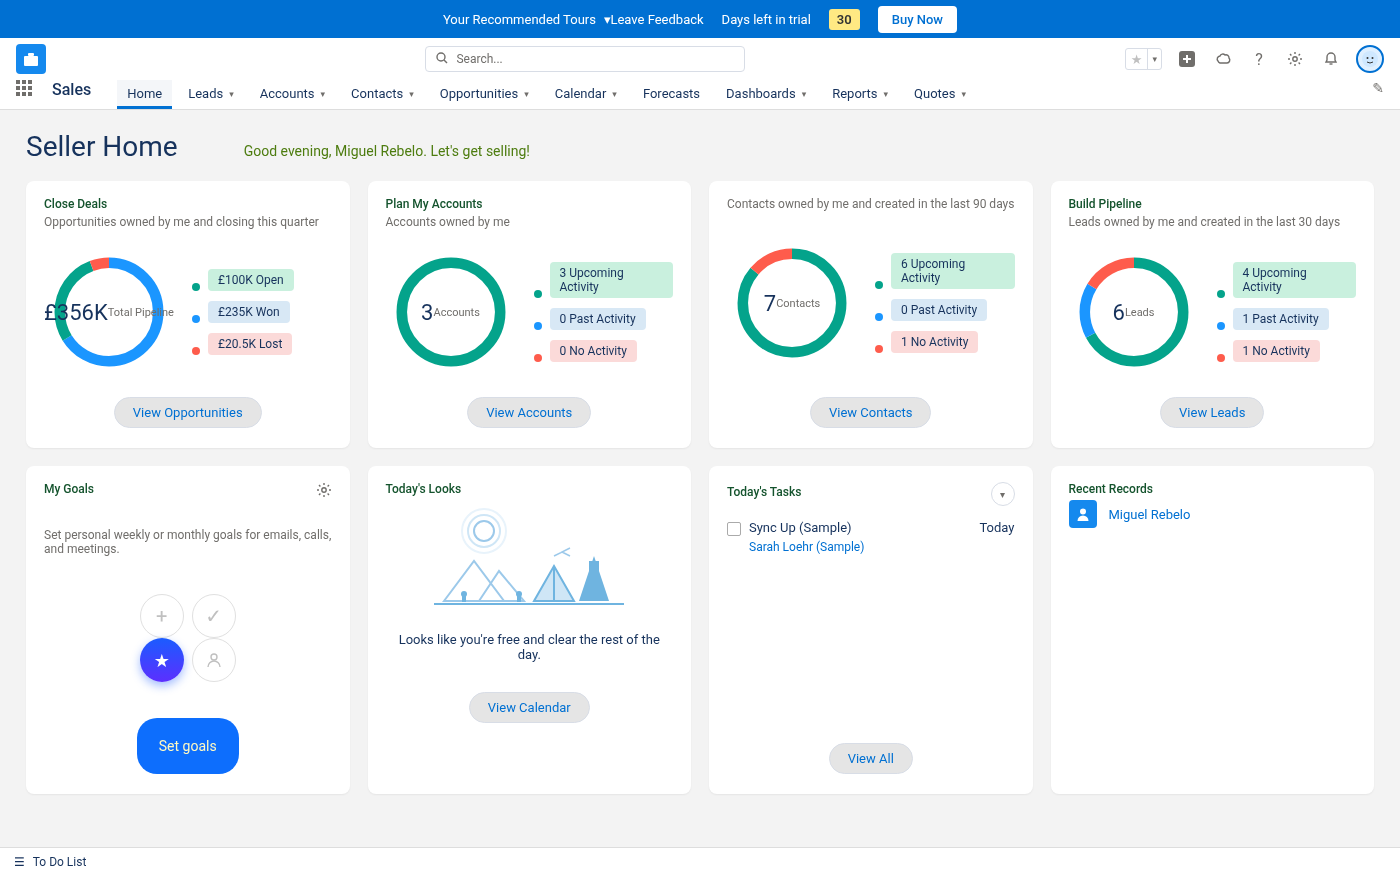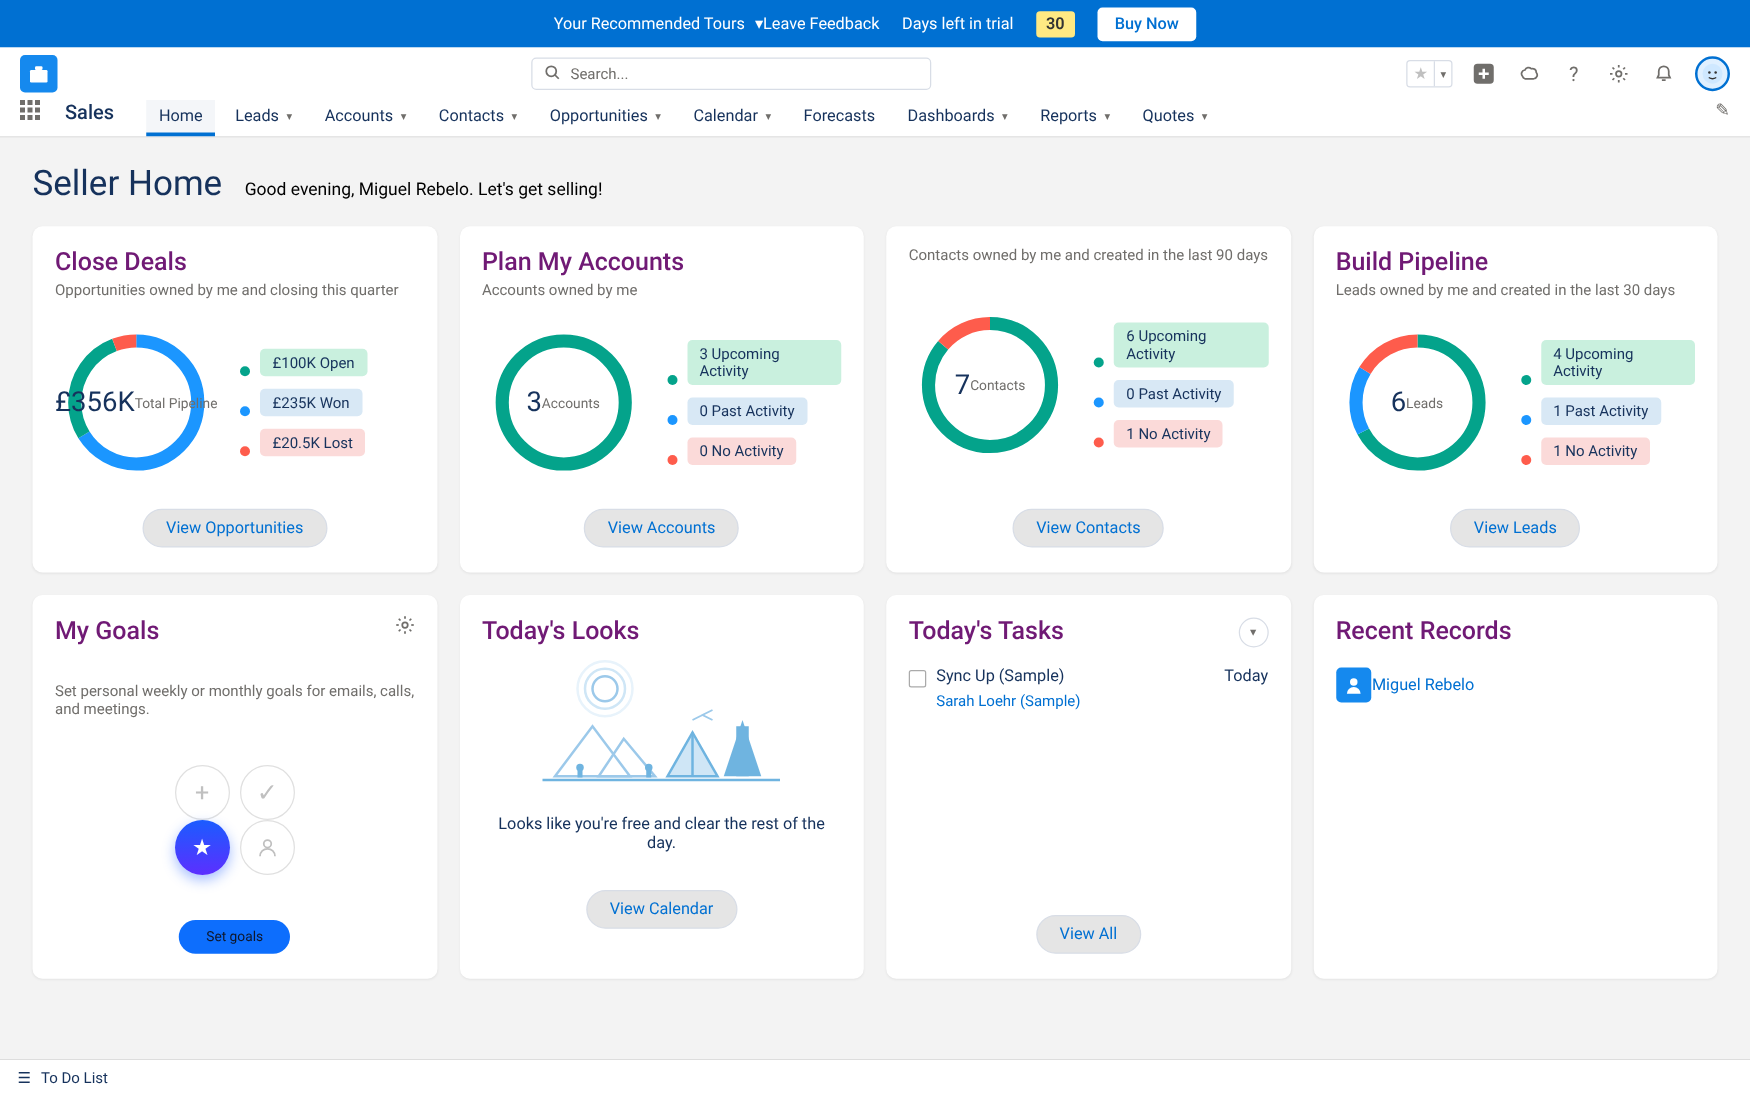--- a/index.html
+++ b/index.html
@@ -29,25 +29,25 @@
 .nav-tab { padding: 6px 10px 5px; font-size: 13px; color: #16325c; display: flex; align-items: center; gap: 6px; cursor: pointer; border-bottom: 3px solid transparent; }
 .nav-tab.active { border-bottom-color: #0070d2; background: #f4f6f9; }
 .nav-tab .chev { font-size: 9px; color: #706e6b; }
 .nav-row .spacer { flex: 1; }
 .pencil { color: #706e6b; cursor: pointer; font-size: 14px; }
 
 
 .page { padding: 20px 26px; }
 .page-header { display: flex; align-items: baseline; gap: 18px; margin-bottom: 18px; }
 .page-title { font-size: 28px; font-weight: 400; color: #16325c; }
-.page-sub { font-size: 14px; color: #000000; }
+.page-sub { font-size: 14px; color: #4d7c0f; margin-left: 48px; }
 
 .grid { display: grid; grid-template-columns: repeat(4, 1fr); gap: 18px; }
 .card { background: #fff; border-radius: 8px; padding: 16px 18px 20px; box-shadow: 0 1px 2px rgba(0,0,0,0.06); display: flex; flex-direction: column; }
-.card-title { font-size: 20px; font-weight: 500; color: #701a75; margin-bottom: 4px; }
+.card-title { font-size: 12px; font-weight: 500; color: #14532d; margin-bottom: 4px; }
 .card-sub { font-size: 12px; color: #706e6b; margin-bottom: 18px; }
 
 .donut-row { display: flex; align-items: center; gap: 18px; margin-bottom: 20px; flex: 1; }
 .donut { width: 130px; height: 130px; position: relative; flex-shrink: 0; }
 .donut svg { width: 100%; height: 100%; transform: rotate(-90deg); }
 .donut-center { position: absolute; top: 0; left: 0; right: 0; bottom: 0; display: flex; flex-direction: row; align-items: center; justify-content: center; }
 .donut-center .big { font-size: 22px; font-weight: 400; color: #16325c; }
 .donut-center .small { font-size: 11px; color: #706e6b; }
 
 .legend { display: flex; flex-direction: column; gap: 10px; }
@@ -60,34 +60,34 @@
 
 .card-btn { align-self: center; padding: 7px 18px; border: 1px solid #d8dde6; border-radius: 18px; font-size: 13px; color: #0070d2; cursor: pointer; background: #e5e5e5; }
 
 .goals-card .gear { float: right; color: #706e6b; cursor: pointer; }
 .goals-icons { display: flex; justify-content: center; margin: 20px 0 24px; position: relative; height: 100px; }
 .circ { width: 44px; height: 44px; border: 1px solid #e0e0e0; border-radius: 50%; display:flex; align-items:center; justify-content:center; color:#c0c0c0; font-size: 20px; position: absolute; background:#fff;}
 .c1 { top: 0; left: 50%; margin-left: -48px; }
 .c2 { top: 0; left: 50%; margin-left: 4px; }
 .c3 { top: 44px; left: 50%; margin-left: 4px; }
 .c-star { top: 44px; left: 50%; margin-left: -48px; width:44px; height:44px; border-radius:50%; background: linear-gradient(#1b5cff,#5c2fff); display:flex;align-items:center;justify-content:center;color:#fff;font-size:18px; position:absolute; box-shadow: 0 4px 10px rgba(27,92,255,0.4);}
-.primary-btn { align-self: center; padding: 7px 22px; background: #0d6efd; color: #0f172a; border-radius: 20px; font-size: 11px; cursor: pointer; border:none;}
+.primary-btn { align-self: center; padding: 20px 22px; background: #0d6efd; color: #fef9c3; border-radius: 20px; font-size: 14px; cursor: pointer; border:none;}
 
 .events-ill { display: flex; justify-content: center; margin: 6px 0 16px; }
 .events-ill svg { width: 210px; height: 110px; }
 .events-text { text-align: center; font-size: 13px; color: #16325c; margin-bottom: 30px; }
 
 .tasks-head { display:flex; justify-content: space-between; align-items:center; }
 .tasks-dd { width: 24px; height:24px; border:1px solid #d8dde6; border-radius:50%; display:flex;align-items:center;justify-content:center;color:#706e6b;font-size:10px; cursor:pointer;}
 .task-item { display:flex; justify-content: space-between; margin: 14px 0 4px; font-size: 13px;}
 .task-left { display:flex; gap:8px; align-items:flex-start;}
 .task-check { width:14px; height:14px; border:1px solid #aaa; border-radius:2px; margin-top:2px; cursor:pointer;}
 .task-link { color:#0070d2; font-size:12px; cursor:pointer; margin-left:22px; }
 
-.recent-item { display:flex; align-items:center; gap:1px; margin-top: 14px; }
+.recent-item { display:flex; align-items:center; gap:12px; }
 .recent-icon { width:28px;height:28px;background:#1589ee;border-radius:4px;display:flex;align-items:center;justify-content:center;color:#fff;font-size:14px;}
 .recent-link { color:#0070d2; font-size:13px; cursor:pointer;}
 
 
 .footer { position: fixed; bottom: 0; left:0; right:0; height: 28px; background: #fff; border-top:1px solid #ddd; display:flex; align-items:center; padding:0 14px; font-size:12px; color:#16325c; gap:8px;}
 .footer-icon { font-size: 12px; }
 
 .star-toggle { display:flex; align-items:center; border:1px solid #d8dde6; border-radius:3px; height:22px; }
 .star-toggle .star { padding:0 5px; color:#c0c0c0; font-size:13px;}
 .star-toggle .drop { padding:0 4px; color:#706e6b; font-size:9px; border-left:1px solid #d8dde6; height:100%; display:flex;align-items:center;}

